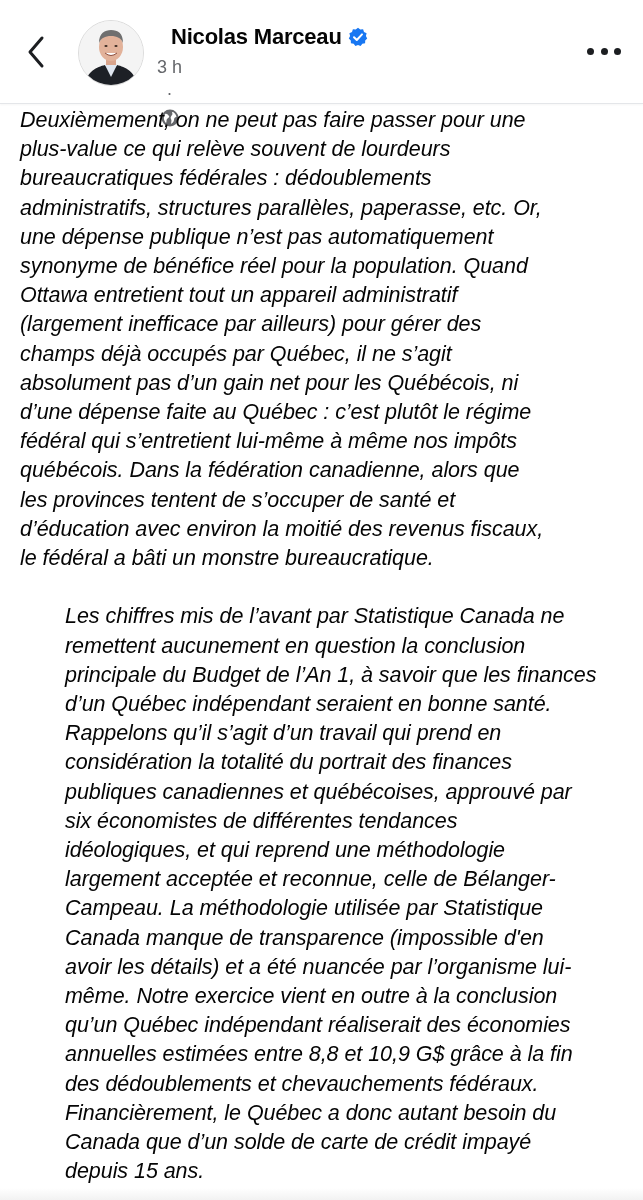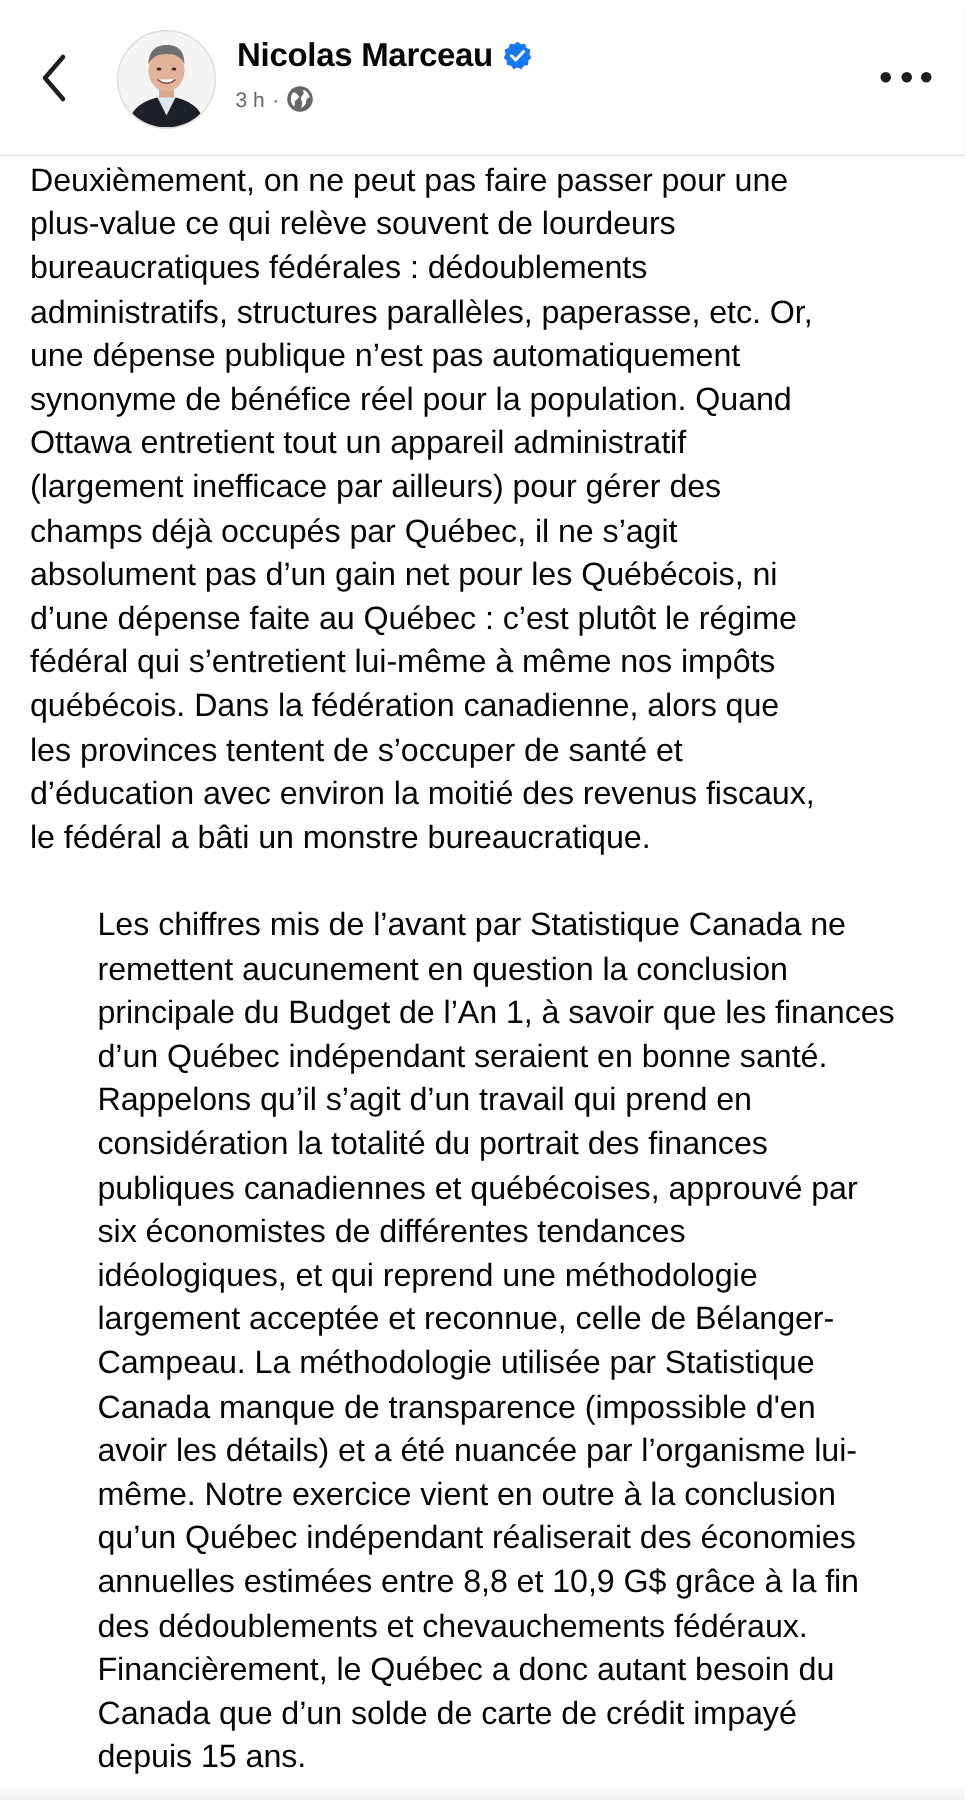--- a/index.html
+++ b/index.html
@@ -38,21 +38,21 @@
       top: 20px;
       width: 64px;
       height: 64px;
       border-radius: 50%;
       overflow: hidden;
       border: 1px solid #dcdcdc;
       background: #f3f3f3;
     }
     .author-name-row {
       position: absolute;
-      left: 158px;
+      left: 171px;
       top: 24px;
       display: flex;
       align-items: center;
       gap: 6px;
       text-align: right;
     }
     .author-name {
       font-size: 22px;
       font-weight: bold;
       color: #050505;
@@ -63,22 +63,23 @@
       height: 20px;
       display: inline-block;
     }
     .meta-row {
       position: absolute;
       left: 157px;
       top: 57px;
       display: flex;
       align-items: center;
       gap: 5px;
-      font-size: 14px;
+      font-size: 18px;
       color: #65676b;
+      flex-direction: column;
     }
     .globe {
       width: 18px;
       height: 18px;
       display: inline-block;
     }
     .more-btn {
       position: absolute;
       right: 22px;
       top: 40px;
@@ -101,20 +102,21 @@
       top: 106px;
       width: 612px;
       font-size: 21.5px;
       line-height: 29.2px;
       color: #050505;
       letter-spacing: -0.05px;
     }
     .post-body p {
       margin: 0;
       white-space: pre-line;
+      font-style: italic;
     }
     .post-body p + p {
       margin-top: 29.2px;
       margin-left: 45px;
     }
     .bottom-fade {
       position: absolute;
       left: 0;
       bottom: 0;
       width: 643px;

